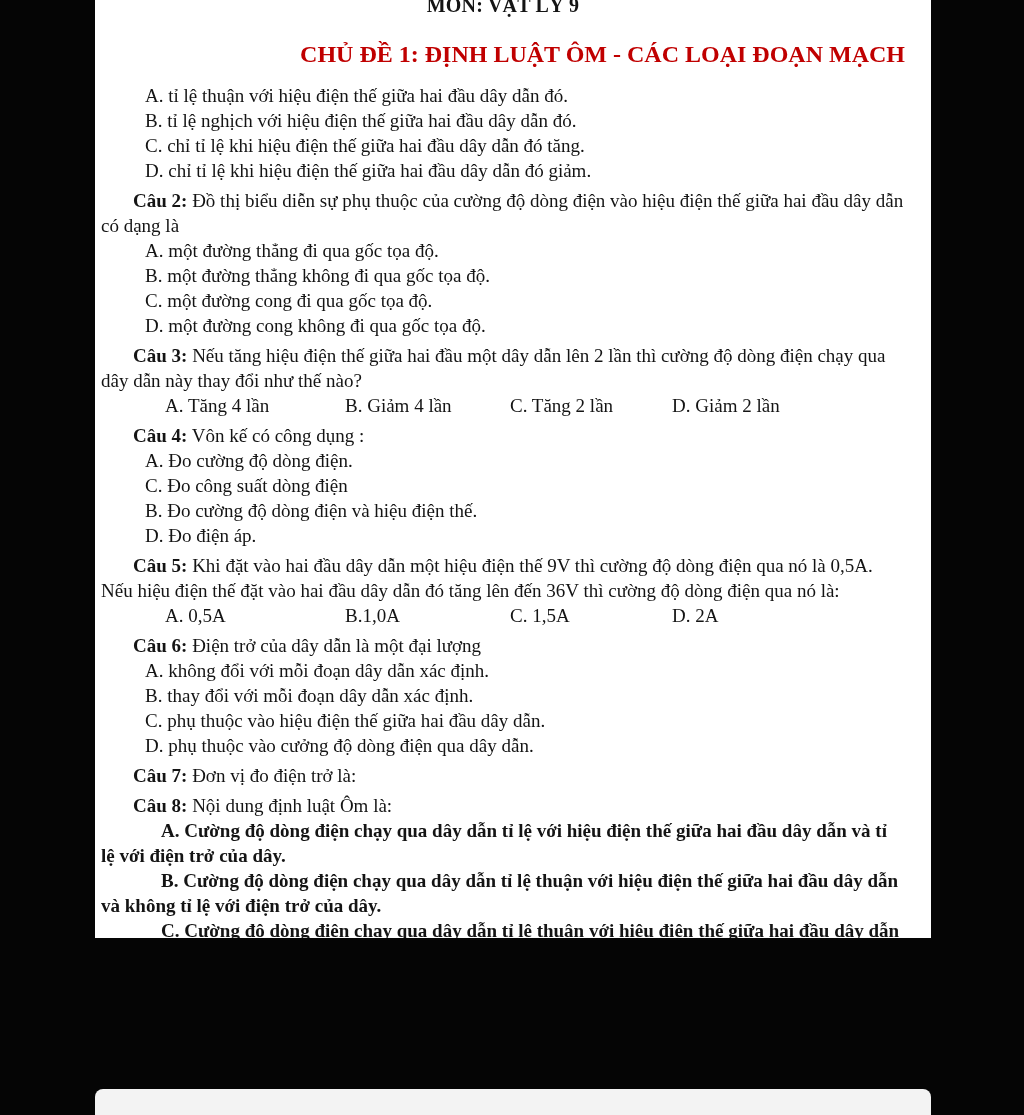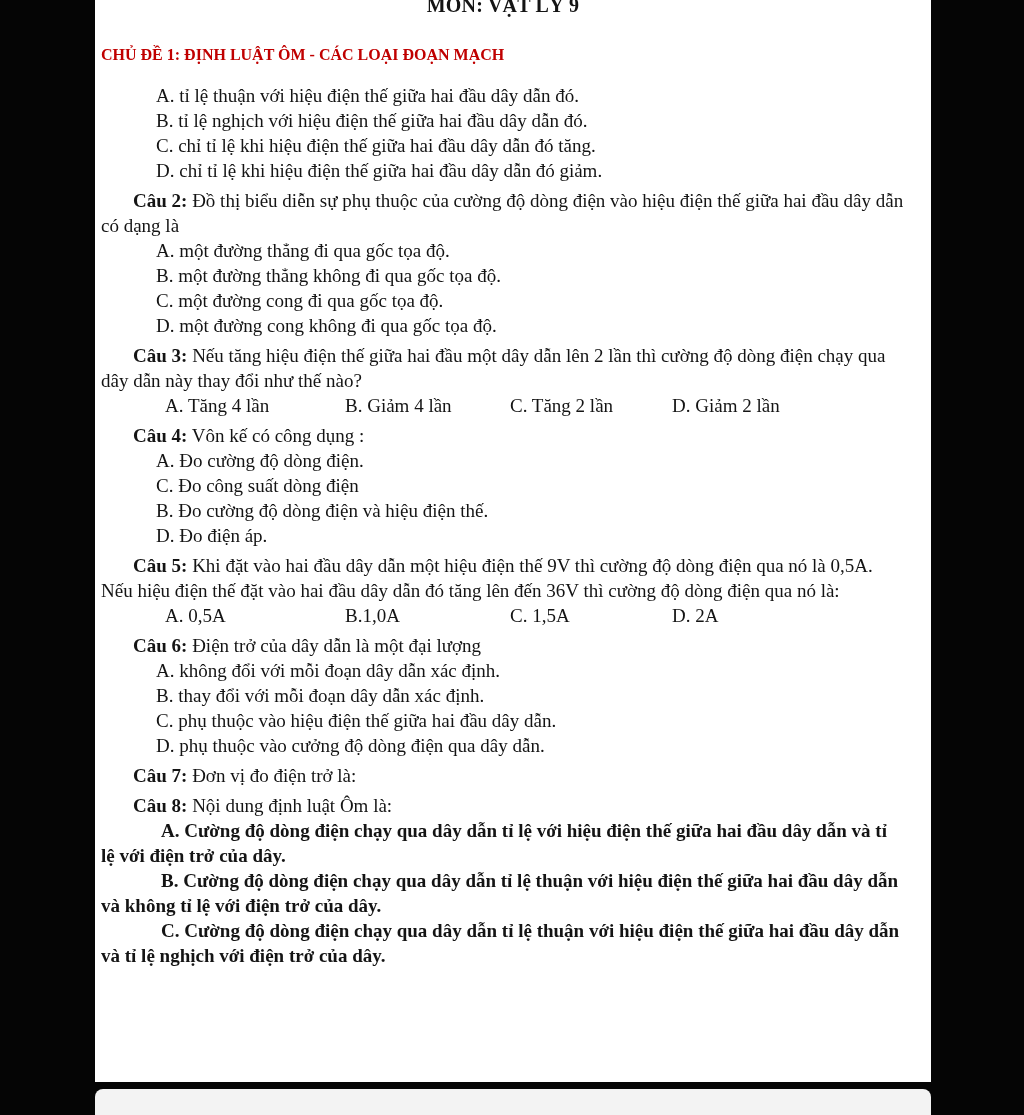--- a/index.html
+++ b/index.html
@@ -9,48 +9,48 @@
     height: 1115px;
     background: #050505;
     overflow: hidden;
     font-family: "Liberation Serif", "DejaVu Serif", serif;
   }
   .paper {
     position: absolute;
     left: 95px;
     top: 0;
     width: 836px;
-    height: 1082px;
+    height: 938px;
     background: #ffffff;
     color: #141414;
     overflow: hidden;
   }
   .content {
     padding: 0 26px 0 6px;
     font-size: 19px;
     line-height: 25px;
   }
   .subject {
     text-align: center;
     font-weight: bold;
     font-size: 20px;
     margin-top: -7px;
     letter-spacing: 0.2px;
   }
   .title {
-    text-align: left;
+    text-align: right;
     font-weight: bold;
-    font-size: 16px;
+    font-size: 24px;
     color: #c00000;
     margin-top: 24px;
     margin-bottom: 16px;
   }
   .q { margin: 5px 0 0 0; text-indent: 32px; }
   .qlabel { font-weight: bold; }
-  .opt { margin-left: 55px; }
+  .opt { margin-left: 44px; }
   .opt-wide { text-indent: 60px; font-weight: bold; }
   .opt-row { margin-left: 64px; display: flex; }
   .opt-row .c1 { width: 180px; font-family: Liberation Serif, serif; }
   .opt-row .c2 { width: 165px; }
   .opt-row .c3 { width: 162px; }
   .opt-row .c4 { flex: 1; }
   .bottom-strip {
     position: absolute;
     left: 95px;
     bottom: 0;

